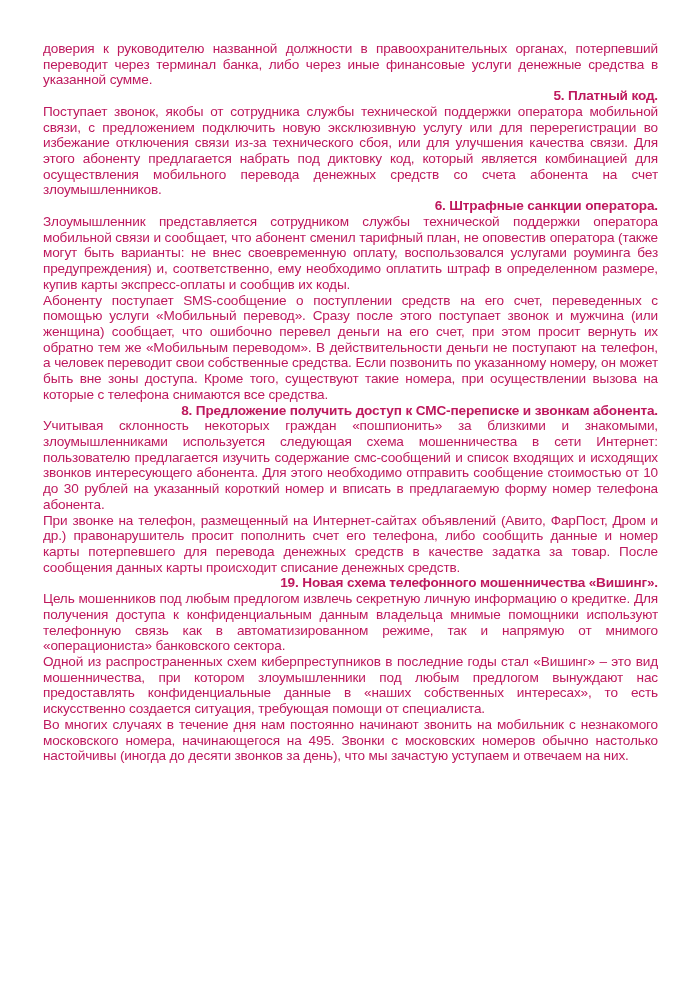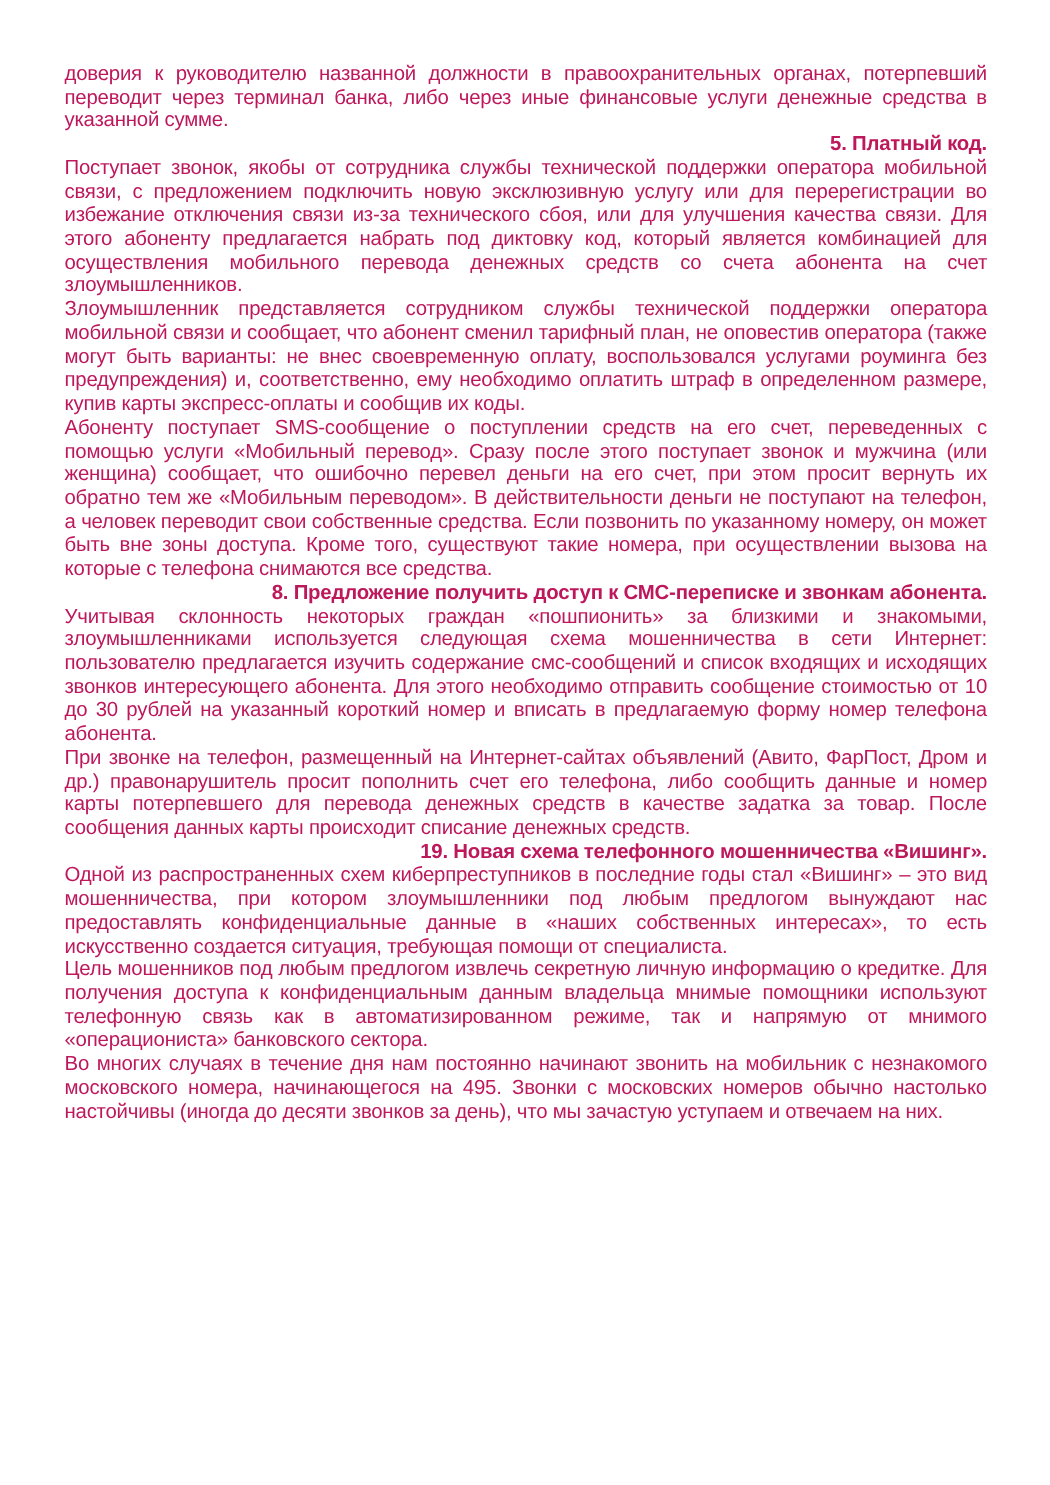--- a/index.html
+++ b/index.html
@@ -25,22 +25,23 @@
     text-align: right;
   }
 </style>
 </head>
 <body>
 
 <div class="page">
   <p>доверия к руководителю названной должности в правоохранительных органах, потерпевший переводит через терминал банка, либо через иные финансовые услуги денежные средства в указанной сумме.</p>
   <h3>5. Платный код.</h3>
   <p>Поступает звонок, якобы от сотрудника службы технической поддержки оператора мобильной связи, с предложением подключить новую эксклюзивную услугу или для перерегистрации во избежание отключения связи из-за технического сбоя, или для улучшения качества связи. Для этого абоненту предлагается набрать под диктовку код, который является комбинацией для осуществления мобильного перевода денежных средств со счета абонента на счет злоумышленников.</p>
+  <h3>6. Штрафные санкции оператора.</h3>
   <p>Злоумышленник представляется сотрудником службы технической поддержки оператора мобильной связи и сообщает, что абонент сменил тарифный план, не оповестив оператора (также могут быть варианты: не внес своевременную оплату, воспользовался услугами роуминга без предупреждения) и, соответственно, ему необходимо оплатить штраф в определенном размере, купив карты экспресс-оплаты и сообщив их коды.</p>
   <p>Абоненту поступает SMS-сообщение о поступлении средств на его счет, переведенных с помощью услуги «Мобильный перевод». Сразу после этого поступает звонок и мужчина (или женщина) сообщает, что ошибочно перевел деньги на его счет, при этом просит вернуть их обратно тем же «Мобильным переводом». В действительности деньги не поступают на телефон, а человек переводит свои собственные средства. Если позвонить по указанному номеру, он может быть вне зоны доступа. Кроме того, существуют такие номера, при осуществлении вызова на которые с телефона снимаются все средства.</p>
   <h3>8. Предложение получить доступ к СМС-переписке и звонкам абонента.</h3>
   <p>Учитывая склонность некоторых граждан «пошпионить» за близкими и знакомыми, злоумышленниками используется следующая схема мошенничества в сети Интернет: пользователю предлагается изучить содержание смс-сообщений и список входящих и исходящих звонков интересующего абонента. Для этого необходимо отправить сообщение стоимостью от 10 до 30 рублей на указанный короткий номер и вписать в предлагаемую форму номер телефона абонента.</p>
   <p>При звонке на телефон, размещенный на Интернет-сайтах объявлений (Авито, ФарПост, Дром и др.) правонарушитель просит пополнить счет его телефона, либо сообщить данные и номер карты потерпевшего для перевода денежных средств в качестве задатка за товар. После сообщения данных карты происходит списание денежных средств.</p>
   <h3>19. Новая схема телефонного мошенничества «Вишинг».</h3>
+  <p>Цель мошенников под любым предлогом извлечь секретную личную информацию о кредитке. Для получения доступа к конфиденциальным данным владельца мнимые помощники используют телефонную связь как в автоматизированном режиме, так и напрямую от мнимого «операциониста» банковского сектора.</p>
   <p>Одной из распространенных схем киберпреступников в последние годы стал «Вишинг» – это вид мошенничества, при котором злоумышленники под любым предлогом вынуждают нас предоставлять конфиденциальные данные в «наших собственных интересах», то есть искусственно создается ситуация, требующая помощи от специалиста.</p>
-  <p>Цель мошенников под любым предлогом извлечь секретную личную информацию о кредитке. Для получения доступа к конфиденциальным данным владельца мнимые помощники используют телефонную связь как в автоматизированном режиме, так и напрямую от мнимого «операциониста» банковского сектора.</p>
   <p>Во многих случаях в течение дня нам постоянно начинают звонить на мобильник с незнакомого московского номера, начинающегося на 495. Звонки с московских номеров обычно настолько настойчивы (иногда до десяти звонков за день), что мы зачастую уступаем и отвечаем на них.</p>
 </div>
 
 </body></html>

